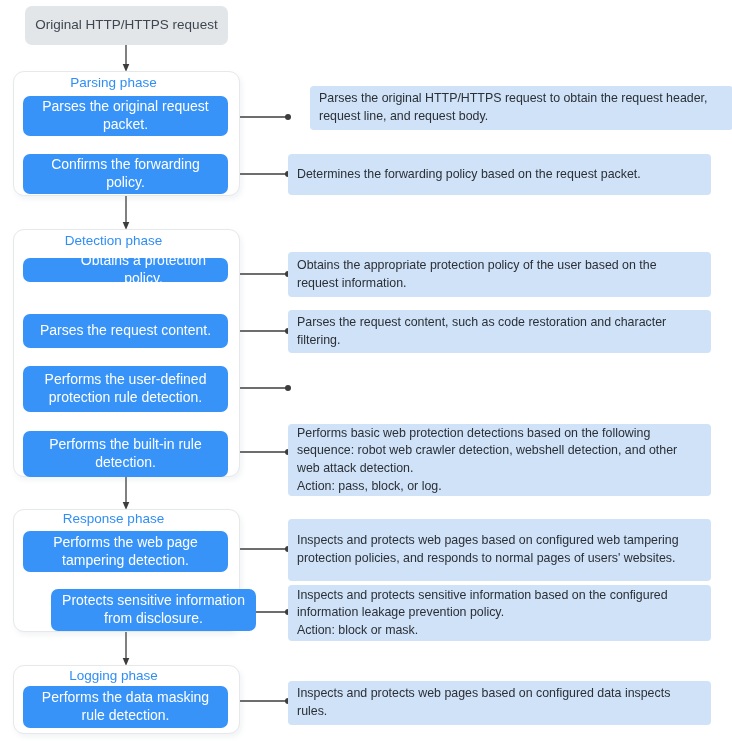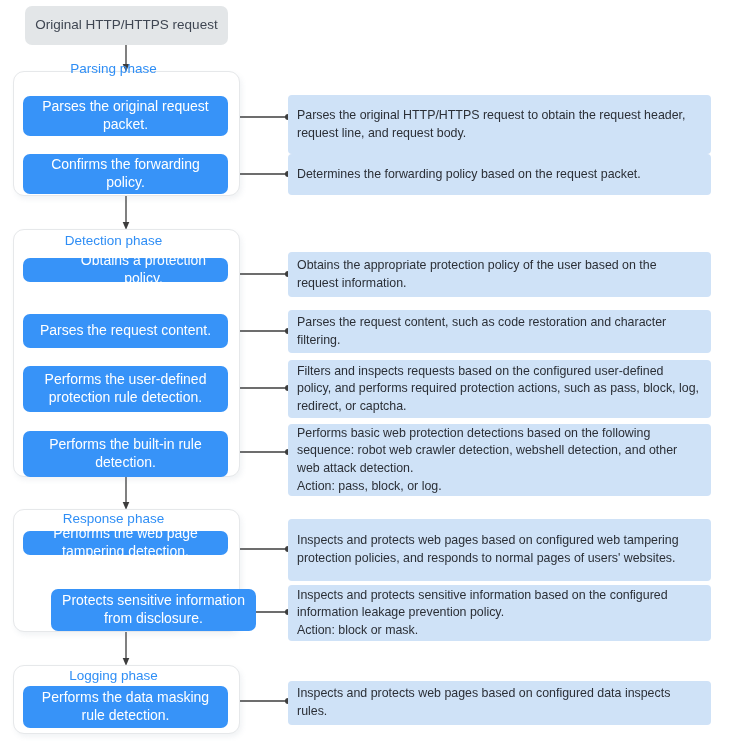--- a/index.html
+++ b/index.html
@@ -164,26 +164,26 @@
       <circle cx="288" cy="612" r="3"></circle>
       <circle cx="288" cy="701" r="3"></circle>
     </g>
   </svg>
 
   <div class="start-node">
     <span class="start-node-label">Original HTTP/HTTPS request</span>
   </div>
 
   <div class="phase" style="top:71px; height:125px;"></div>
-  <div class="phase-title" style="top:61px;">Parsing phase</div>
+  <div class="phase-title" style="top:75px;">Parsing phase</div>
 
   <div class="step" style="top:96px; height:40px;">
     <span class="step-label">Parses the original request packet.</span>
   </div>
-  <div class="desc" style="top:95px; height:59px;">
+  <div class="desc" style="top:86px; height:44px;margin-left:22px;">
     <span class="desc-text">Parses the original HTTP/HTTPS request to obtain the request header, request line, and request body.</span>
   </div>
 
   <div class="step" style="top:154px; height:40px;">
     <span class="step-label">Confirms the forwarding policy.</span>
   </div>
   <div class="desc" style="top:154px; height:41px;">
     <span class="desc-text">Determines the forwarding policy based on the request packet.</span>
   </div>
 
@@ -199,37 +199,34 @@
 
   <div class="step" style="top:314px; height:34px;">
     <span class="step-label">Parses the request content.</span>
   </div>
   <div class="desc" style="top:310px; height:43px;">
     <span class="desc-text">Parses the request content, such as code restoration and character filtering.</span>
   </div>
 
   <div class="step" style="top:366px; height:46px;">
     <span class="step-label">Performs the user-defined protection rule detection.</span>
-  </div>
-  <div class="desc" style="top:360px; height:58px;">
-    <span class="desc-text">Filters and inspects requests based on the configured user-defined policy, and performs required protection actions, such as pass, block, log, redirect, or captcha.</span>
   </div>
 
   <div class="step" style="top:431px; height:46px;">
     <span class="step-label">Performs the built-in rule detection.</span>
   </div>
   <div class="desc" style="top:424px; height:72px;">
     <span class="desc-text">Performs basic web protection detections based on the following sequence: robot web crawler detection, webshell detection, and other web attack detection.
 Action: pass, block, or log.</span>
   </div>
 
   <div class="phase" style="top:509px; height:123px;"></div>
   <div class="phase-title" style="top:511px;">Response phase</div>
 
-  <div class="step" style="top:531px; height:24px;">
+  <div class="step" style="top:531px; height:41px;">
     <span class="step-label">Performs the web page tampering detection.</span>
   </div>
   <div class="desc" style="top:519px; height:62px;">
     <span class="desc-text">Inspects and protects web pages based on configured web tampering protection policies, and responds to normal pages of users' websites.</span>
   </div>
 
   <div class="step" style="top:589px; height:42px;margin-left:28px;">
     <span class="step-label">Protects sensitive information from disclosure.</span>
   </div>
   <div class="desc" style="top:585px; height:56px;">

